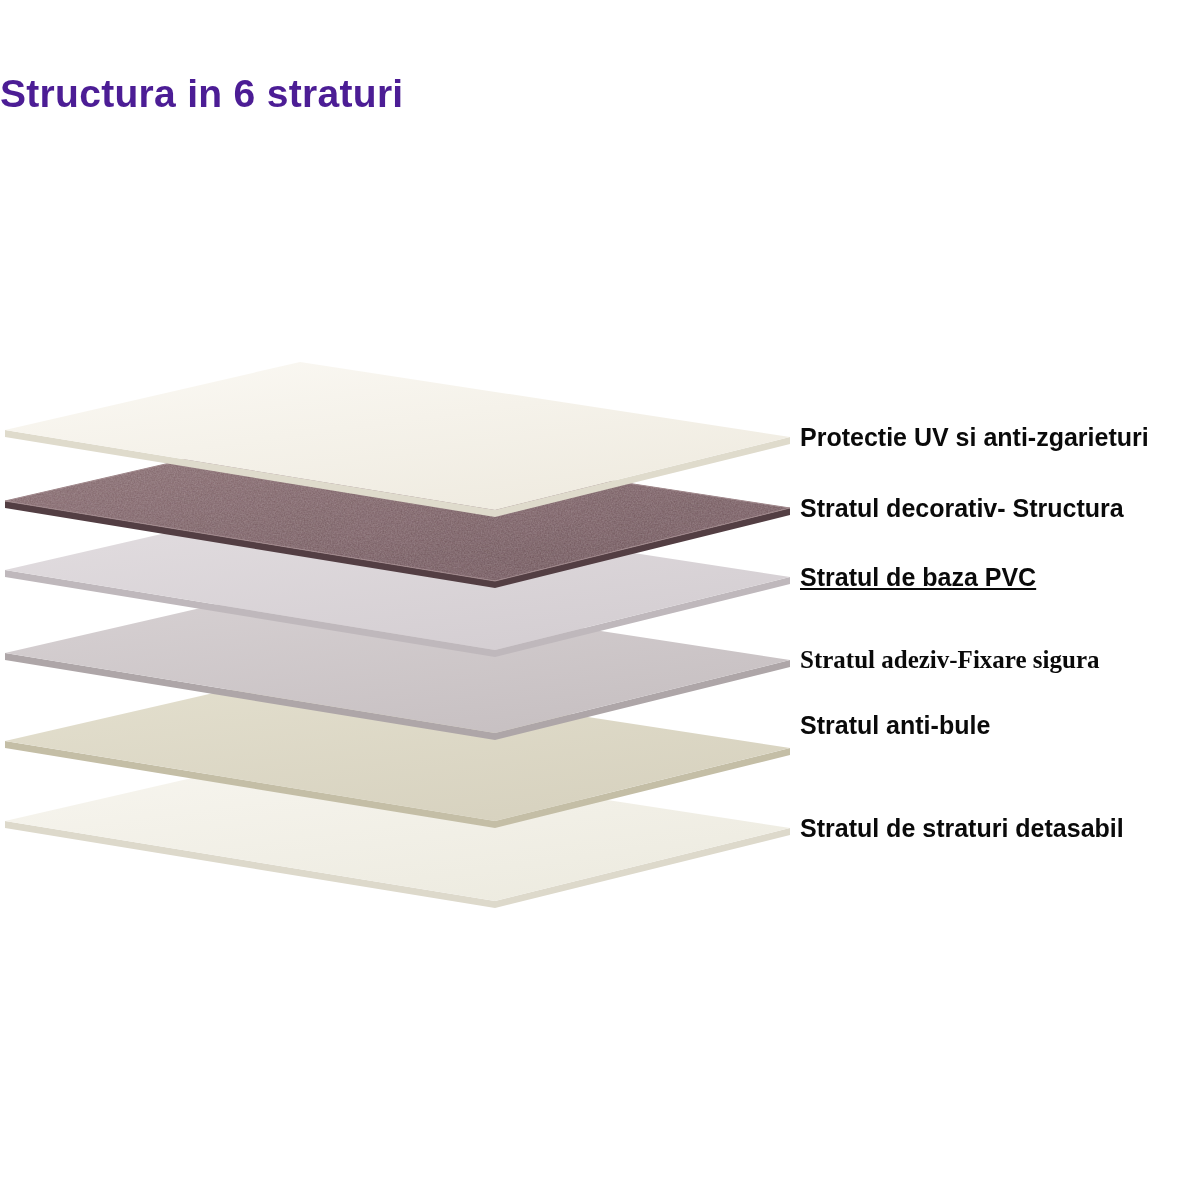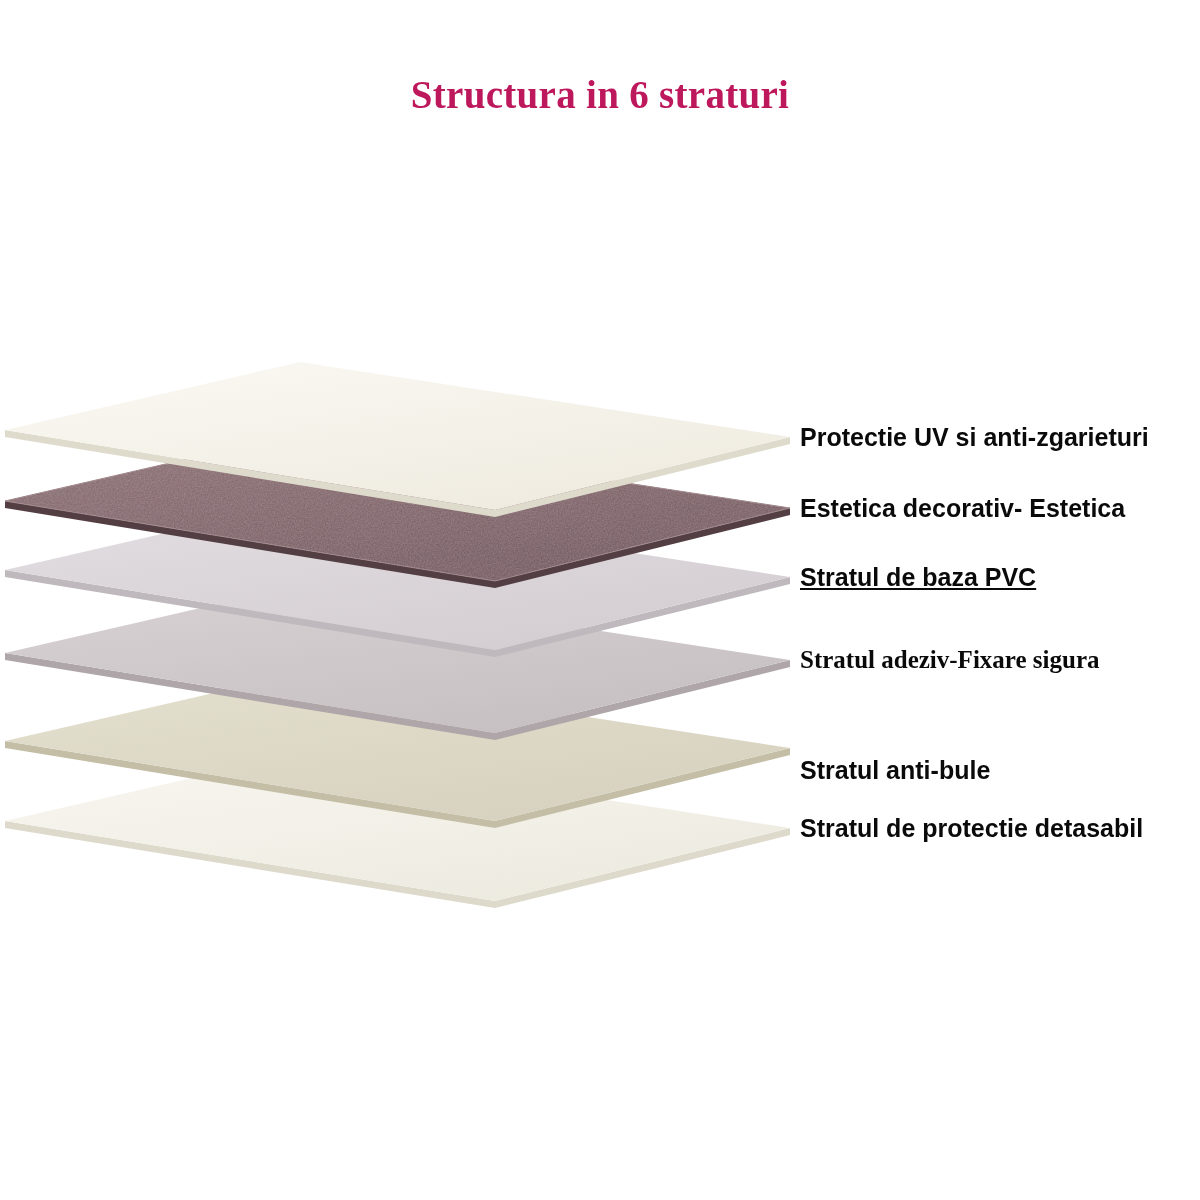--- a/index.html
+++ b/index.html
@@ -10,26 +10,24 @@
     background: #ffffff;
     overflow: hidden;
     font-family: "Liberation Sans", sans-serif;
   }
   .title {
     position: absolute;
     top: 72px;
     left: 0;
     width: 100%;
     margin: 0;
-    text-align: center;
     font-size: 39px;
     font-weight: 800;
     letter-spacing: 0.3px;
-    color: #be185d;
-    font-family: Liberation Serif, serif;
+    color: #4c1d95;
   }
   #layers-svg {
     position: absolute;
     top: 0;
     left: 0;
   }
   .layer-label {
     position: absolute;
     left: 800px;
     font-size: 25px;
@@ -109,20 +107,20 @@
         </g>
         <g transform="translate(0 362)">
           <polygon points="5,68 495,148 790,75 790,82 495,155 5,75" fill="#dfdbcc"></polygon>
           <polygon points="300,0 790,75 495,148 5,68" fill="url(#grad0)"></polygon>
         </g>
       </g>
   </svg>
 
   <div id="labels">
     <div class="layer-label" style="top: 421px;">Protectie UV si anti-zgarieturi</div>
-    <div class="layer-label" style="top: 492px;">Estetica decorativ- Estetica</div>
+    <div class="layer-label" style="top: 492px;">Stratul decorativ- Structura</div>
     <div class="layer-label" style="top: 561px; text-decoration: underline;">Stratul de baza PVC</div>
     <div class="layer-label" style="top: 644px; font-family: Liberation Serif, serif;">Stratul adeziv-Fixare sigura</div>
-    <div class="layer-label" style="top: 754px; text-align: right;">Stratul anti-bule</div>
-    <div class="layer-label" style="top: 812px;">Stratul de protectie detasabil</div>
+    <div class="layer-label" style="top: 709px; text-align: right;">Stratul anti-bule</div>
+    <div class="layer-label" style="top: 812px;">Stratul de straturi detasabil</div>
   </div>
 
 </div>
 
 </body></html>

